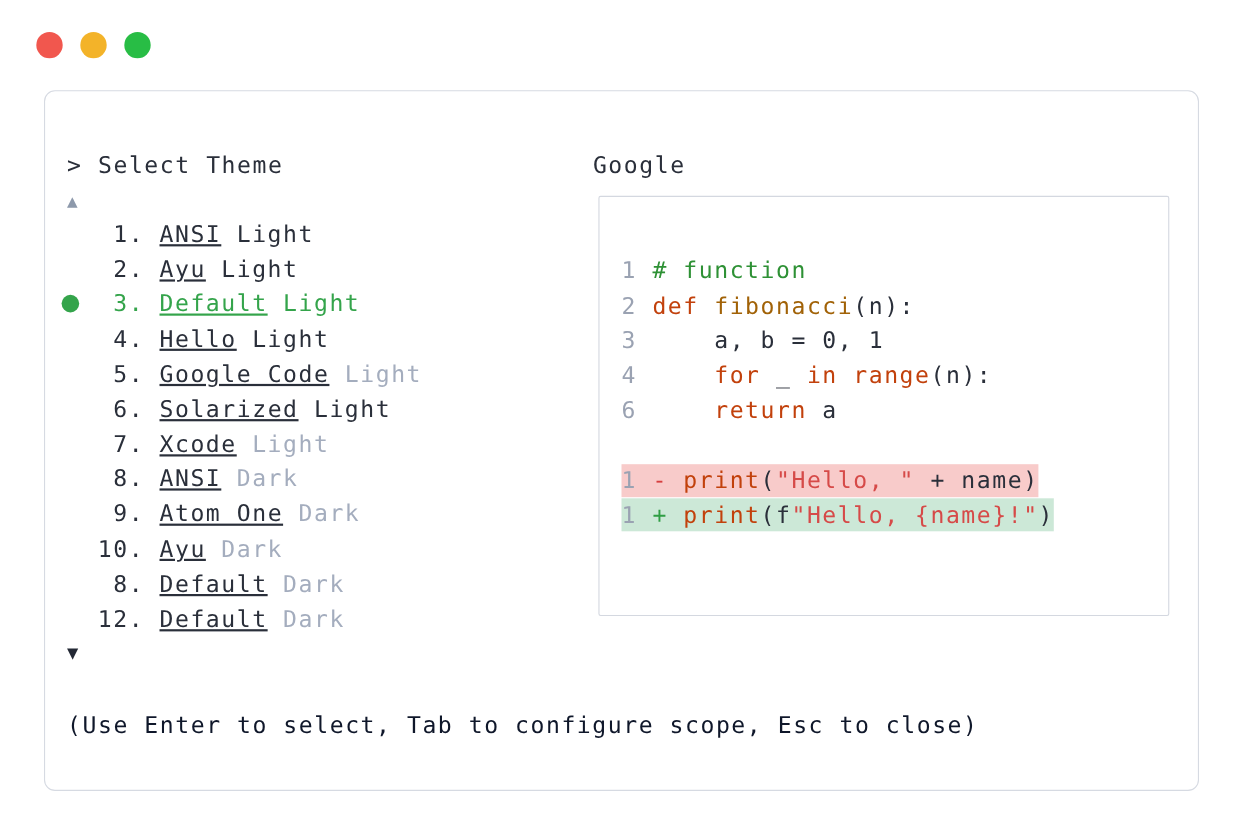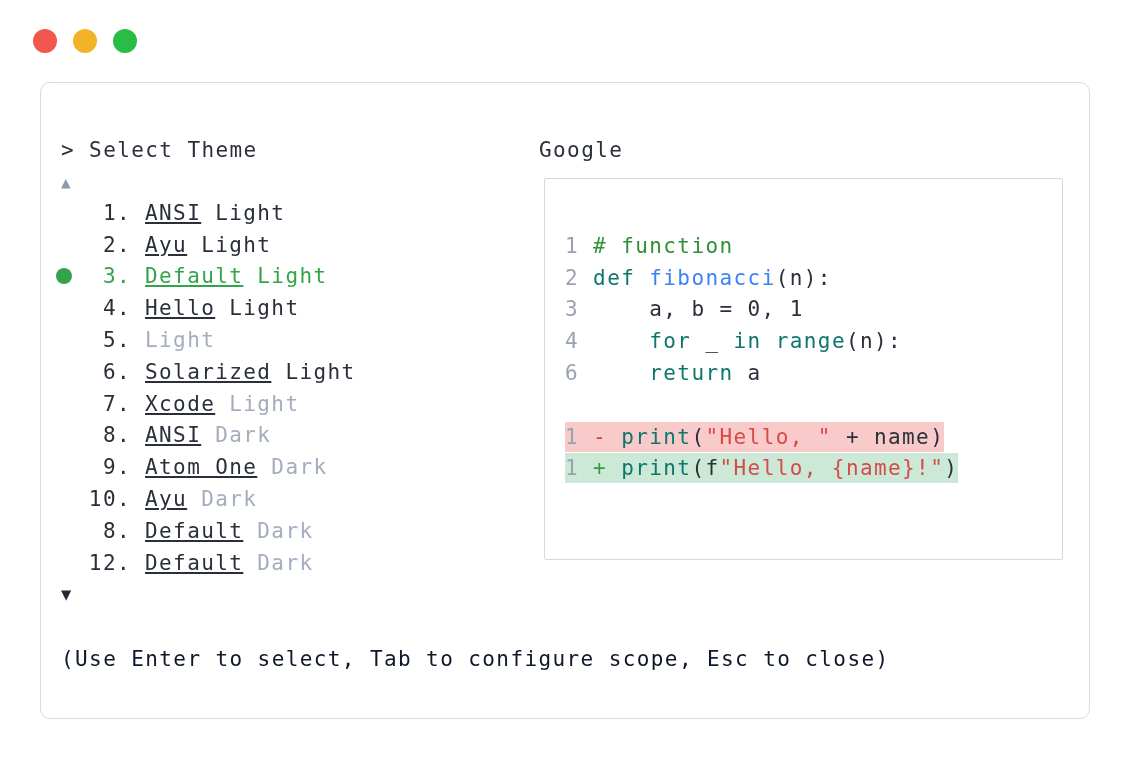--- a/index.html
+++ b/index.html
@@ -62,22 +62,22 @@
     overflow: hidden;
   }
   .code-lines { position: absolute; left: 20px; top: 50px; }
   .code-line { height: 31.8px; display: flex; align-items: flex-end; }
   .line-inner { display: inline-block; white-space: pre; line-height: 30px; }
   .line-inner.del { background: #f8cbca; }
   .line-inner.add { background: #cce8d7; }
   .tok-ln { color: #9aa2b2; }
   .tok-plain { color: #2a2f3a; }
   .tok-comment { color: #2e9135; }
-  .tok-kw { color: #0f766e; }
-  .tok-fn { color: #3b82f6; margin-top: 28px; }
+  .tok-kw { color: #c2410c; }
+  .tok-fn { color: #a16207; margin-top: 28px; }
   .tok-str { color: #d64a48; }
   .tok-del { color: #d63e3e; }
   .tok-add { color: #2f9e44; }
 </style>
 </head>
 <body>
 
 <div class="traffic-lights">
   <div class="dot dot-red"></div>
   <div class="dot dot-yellow"></div>
@@ -85,21 +85,21 @@
 </div>
 
 <div class="panel">
   <div class="prompt mono">&gt; Select Theme</div>
   <div class="scroll-up">▲</div>
   <div class="theme-list mono">
       <div class="theme-row"><span class="num">1.</span><span class="name">ANSI</span><span class="suffix">Light</span></div>
       <div class="theme-row"><span class="num">2.</span><span class="name">Ayu</span><span class="suffix">Light</span></div>
       <div class="theme-row selected"><span class="bullet"></span><span class="num">3.</span><span class="name">Default</span><span class="suffix">Light</span></div>
       <div class="theme-row"><span class="num">4.</span><span class="name">Hello</span><span class="suffix">Light</span></div>
-      <div class="theme-row"><span class="num">5.</span><span class="suffix muted">Light</span></div>
+      <div class="theme-row"><span class="num">5.</span><span class="name">Google Code</span><span class="suffix muted">Light</span></div>
       <div class="theme-row"><span class="num">6.</span><span class="name">Solarized</span><span class="suffix">Light</span></div>
       <div class="theme-row"><span class="num">7.</span><span class="name">Xcode</span><span class="suffix muted">Light</span></div>
       <div class="theme-row"><span class="num">8.</span><span class="name">ANSI</span><span class="suffix muted">Dark</span></div>
       <div class="theme-row"><span class="num">9.</span><span class="name">Atom One</span><span class="suffix muted">Dark</span></div>
       <div class="theme-row"><span class="num">10.</span><span class="name">Ayu</span><span class="suffix muted">Dark</span></div>
       <div class="theme-row"><span class="num">8.</span><span class="name">Default</span><span class="suffix muted">Dark</span></div>
       <div class="theme-row"><span class="num">12.</span><span class="name">Default</span><span class="suffix muted">Dark</span></div>
     </div>
   <div class="scroll-down">▼</div>
   <div class="hint mono">(Use Enter to select, Tab to configure scope, Esc to close)</div>

